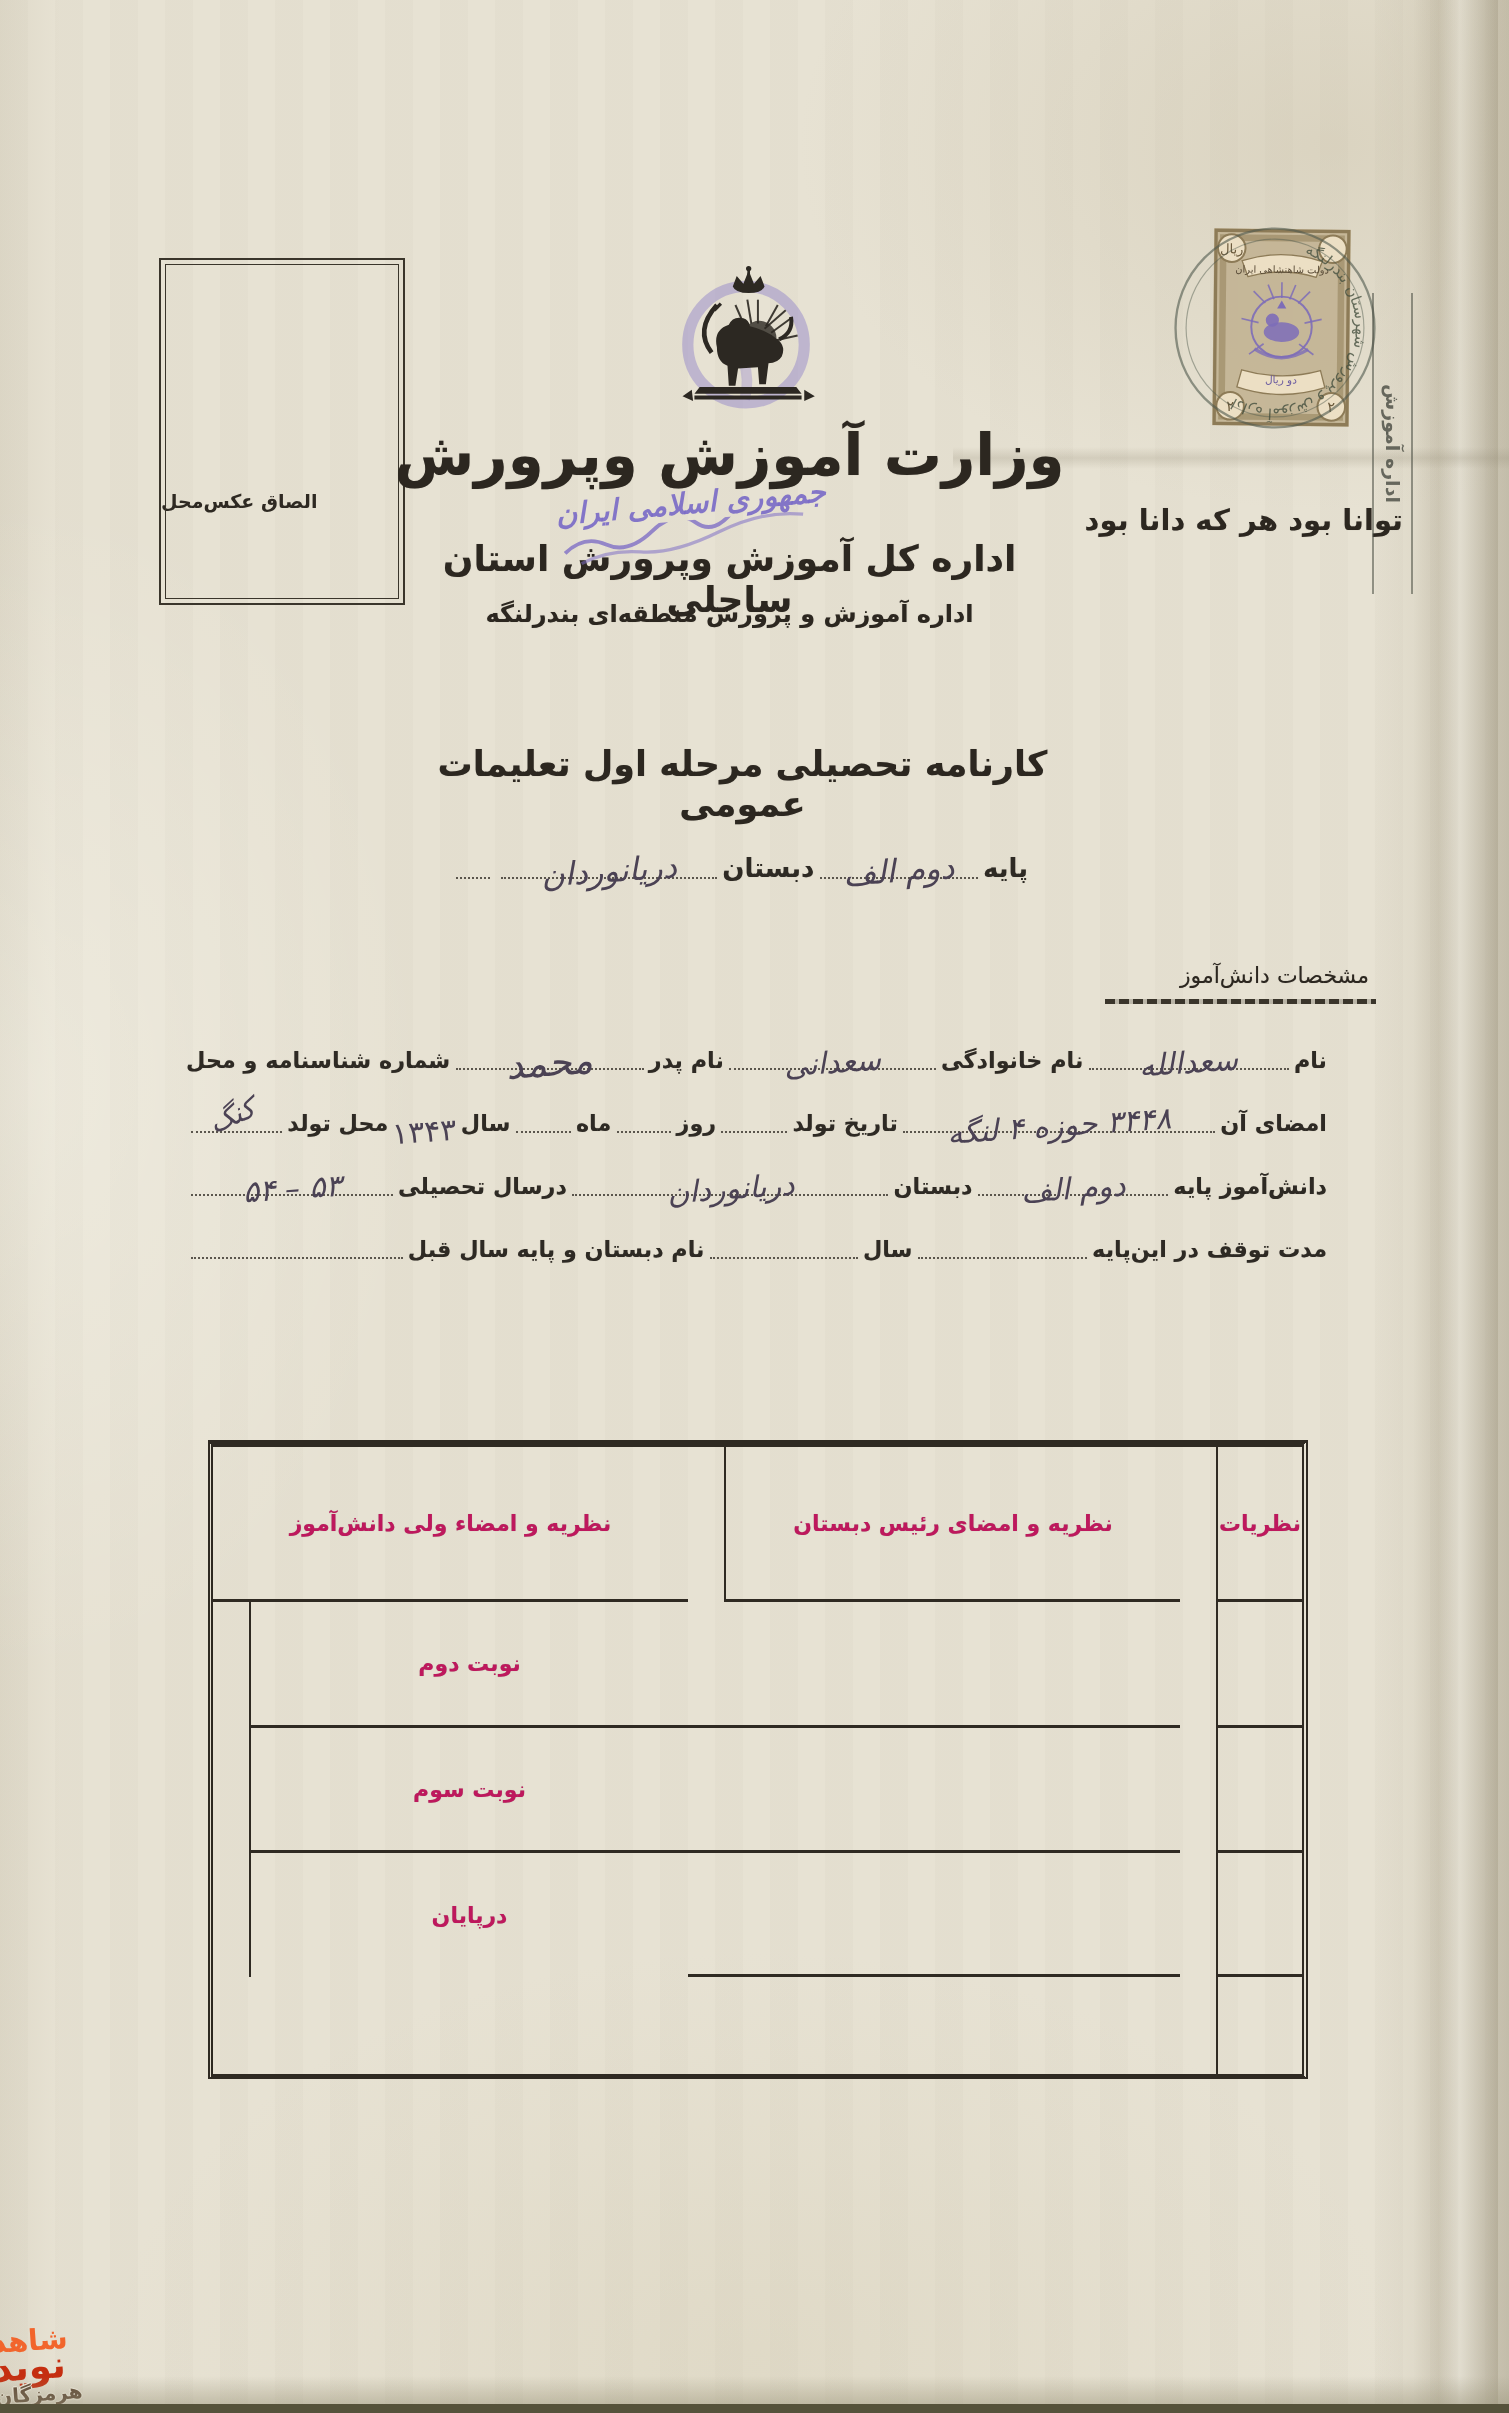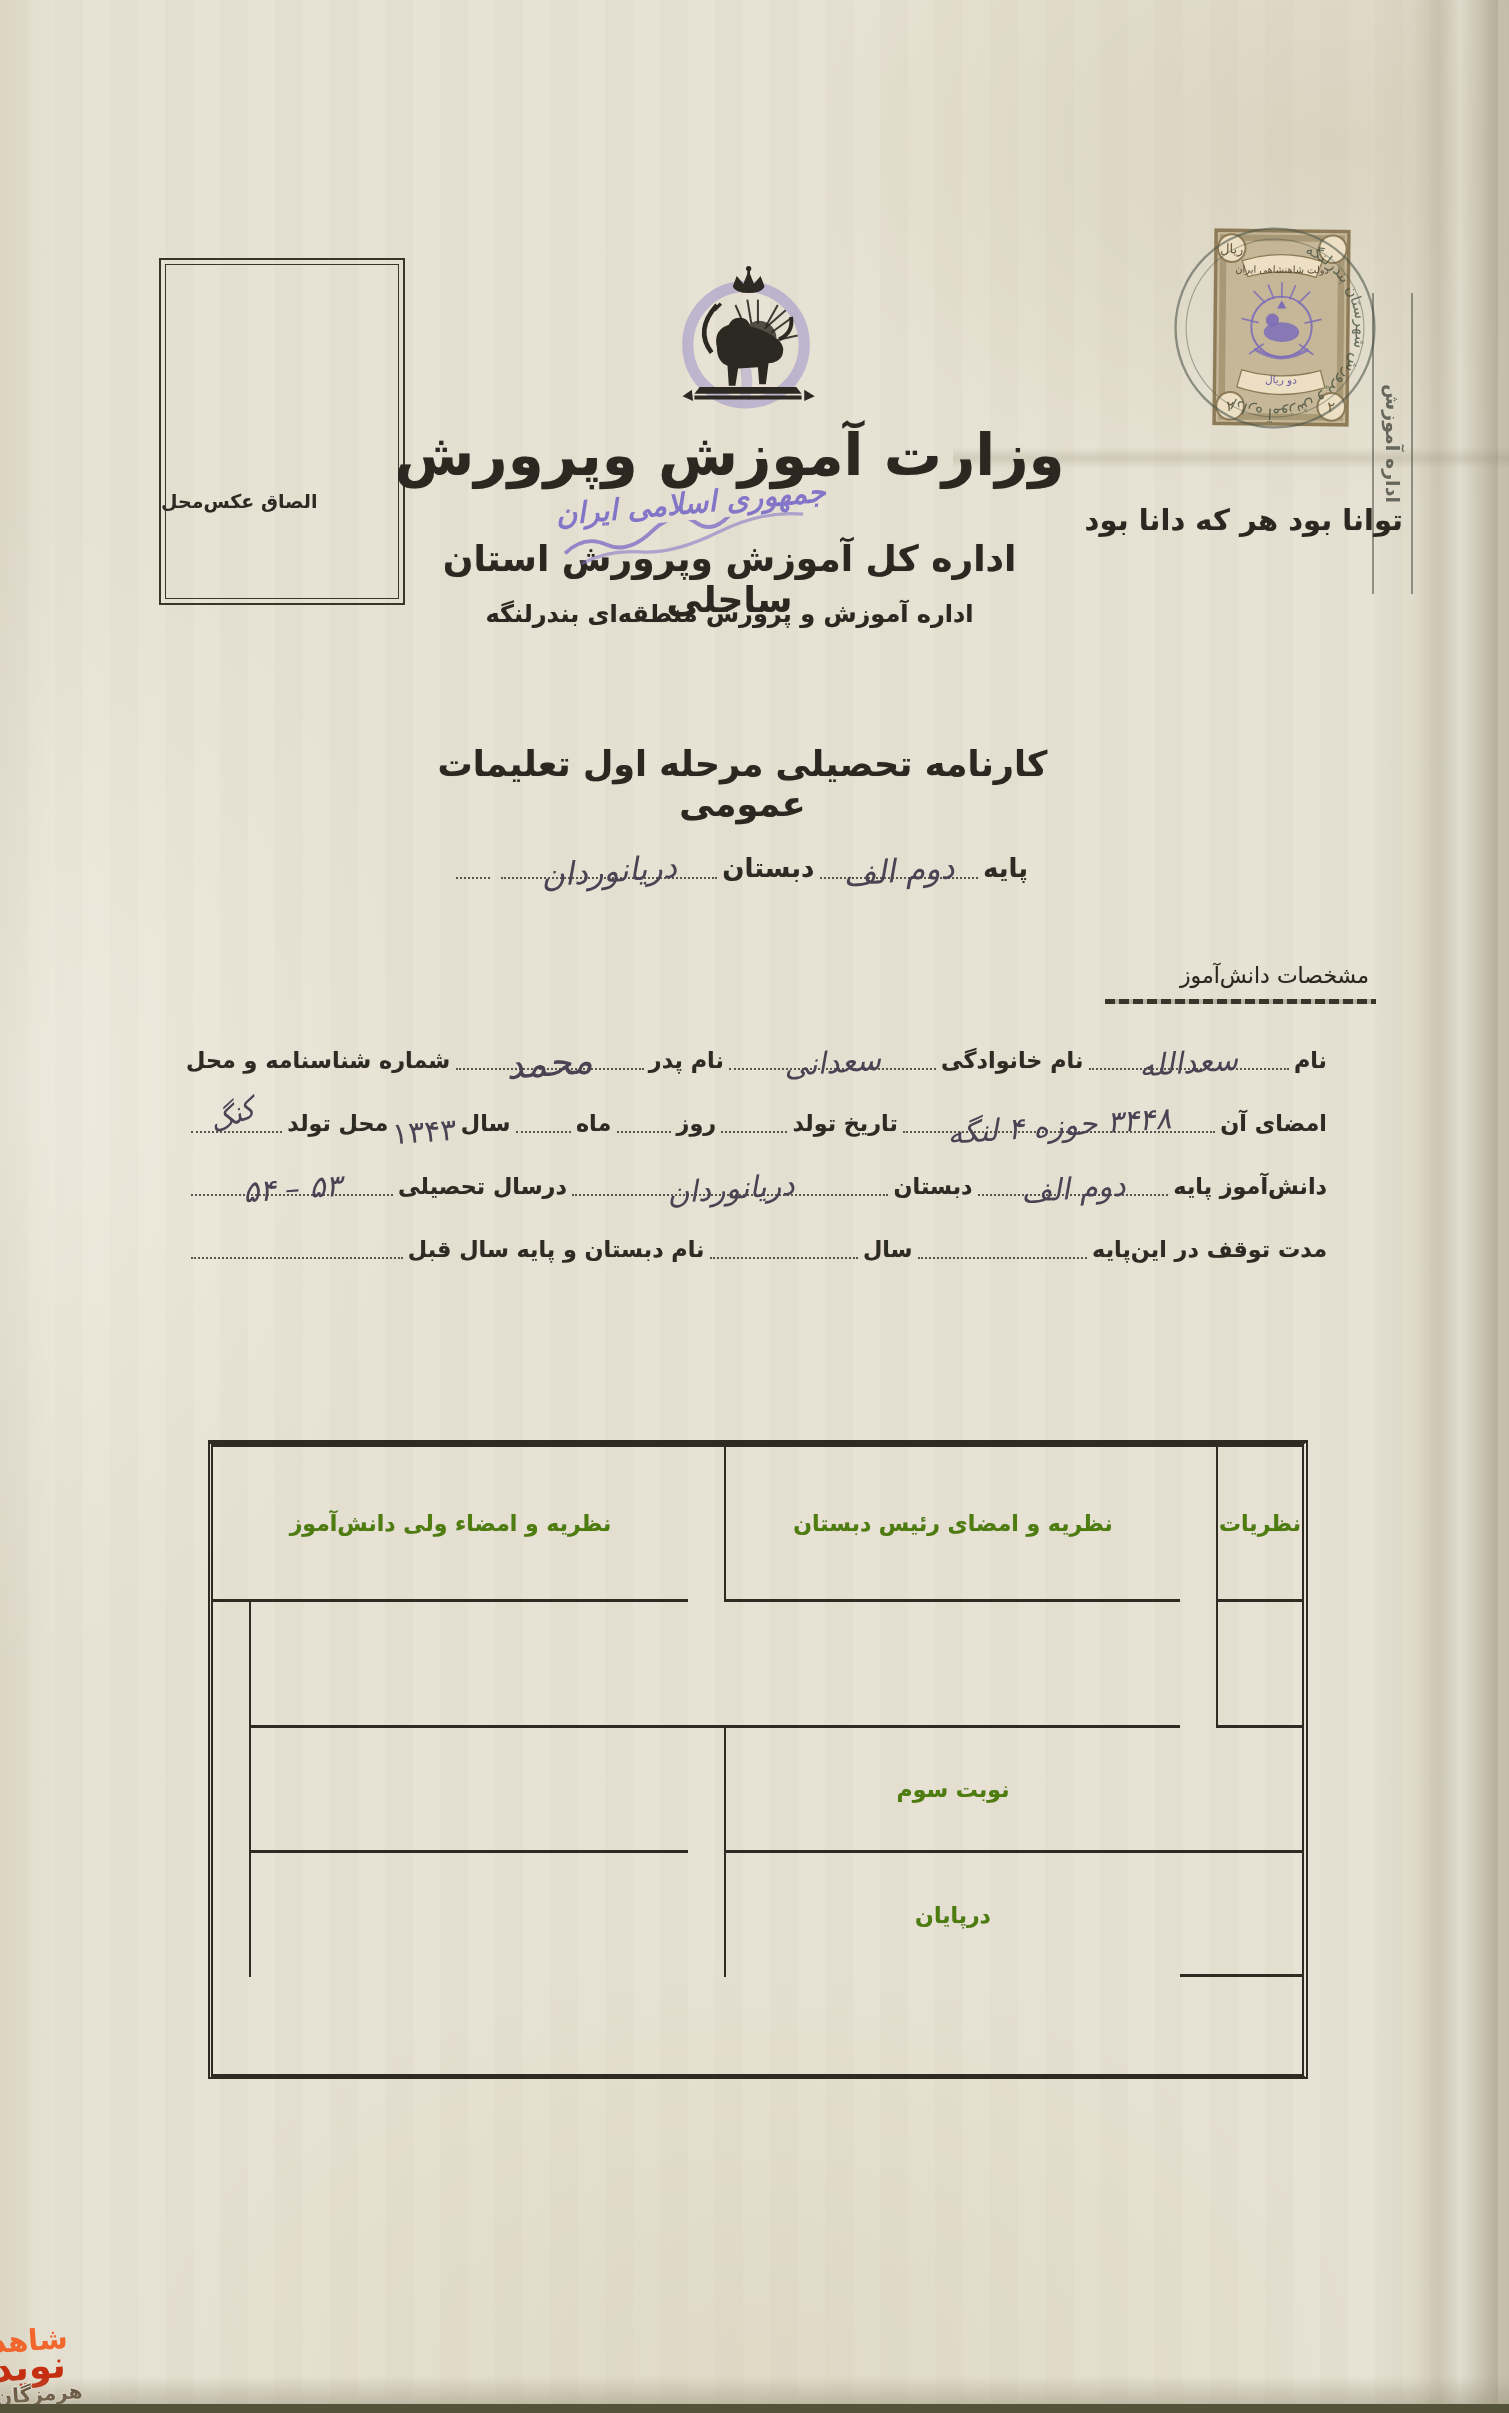--- a/index.html
+++ b/index.html
@@ -64,21 +64,21 @@
   
   .otable{
     left:208px;top:1440px;width:1100px;height:639px;box-sizing:border-box;
     display:grid;direction:rtl;
     grid-template-columns:122px 492px 1fr;
     grid-template-rows:155px 126px 125px 124px 1fr;
     border-top:7.2px solid #2f2a22;border-bottom:5.3px solid #2f2a22;
     border-left:5.3px double #2f2a22;border-right:6.6px double #2f2a22;
   }
   .cell{border-bottom:3.3px solid #2f2a22;display:flex;align-items:center;justify-content:center;
-        font-size:22px;font-weight:700;color:#4d7c0f;text-shadow:0 0 0.7px rgba(40,35,28,.3);}
+        font-size:22px;font-weight:700;color:#be185d;text-shadow:0 0 0.7px rgba(40,35,28,.3);}
   .cell.last{border-bottom:none;}
   .c0,.c1{border-left:2.6px solid #2f2a22;margin-left:36px;}
   
   .watermark{left:-6.6px;top:2326px;transform:rotate(-4deg);display:flex;flex-direction:column;line-height:1;}
   .wm1{color:#f2652c;font-size:29px;font-weight:800;}
   .wm2{color:#c52e10;font-size:37px;font-weight:800;margin-top:-6.6px;}
   .wm3{color:#5f4936;font-size:20px;font-weight:800;margin-top:-1.3px;
        text-shadow:-1.3px 0 0 #f4efe2,1.3px 0 0 #f4efe2,0 -1.3px 0 #f4efe2,0 1.3px 0 #f4efe2;}
   .bottom-strip{left:0;bottom:0;width:100%;height:9.2px;background:#55523a;}
   .bottom-fade{left:0;bottom:9.2px;width:100%;height:28px;
@@ -258,20 +258,21 @@
       <span class="fill" style="flex-grow: 2;"></span>
     </div>
   </div>
 
 <div class="abs otable">
     <div class="cell head c0">نظریات</div>
     <div class="cell head c1">نظریه و امضای رئیس دبستان</div>
     <div class="cell head c2">نظریه و امضاء ولی دانش‌آموز</div>
     <div class="cell c1"></div>
     <div class="cell c2"></div>
+    <div class="cell c0">نوبت دوم</div>
     <div class="cell c1"></div>
     <div class="cell c2"></div>
     <div class="cell c0">نوبت سوم</div>
     <div class="cell c1"></div>
     <div class="cell c2"></div>
     <div class="cell c0 last">درپایان</div>
     <div class="cell c1 last"></div>
     <div class="cell c2 last"></div>
   </div>
 

